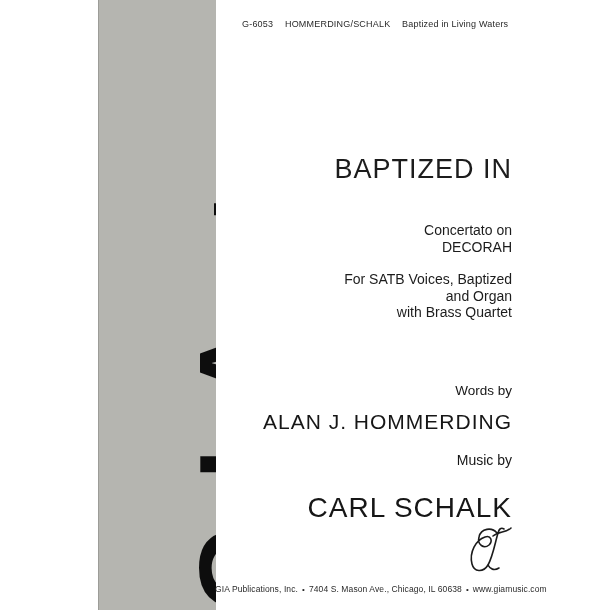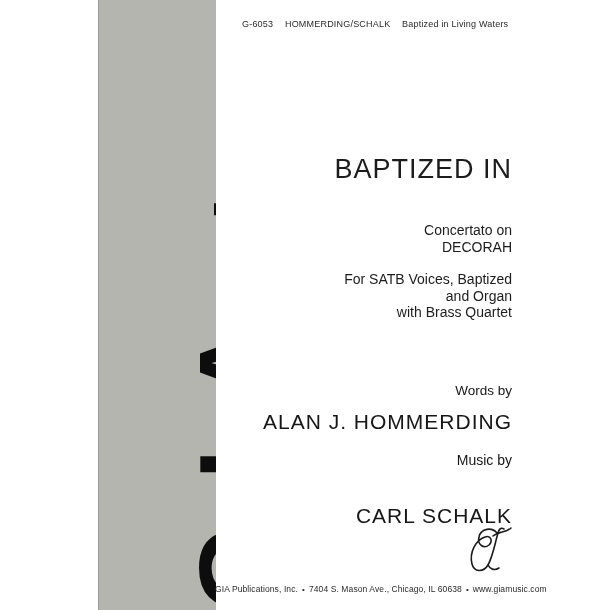--- a/index.html
+++ b/index.html
@@ -29,21 +29,21 @@
     position:absolute;left:12px;top:19px;font-size:9px;color:#2a2a2a;
     letter-spacing:0.2px;white-space:nowrap;margin-left:15px;
   }
   .catalog-line span{margin-right:9px;}
   .title{font-size:27px;letter-spacing:1px;line-height:33px;top:153px;color:#1c1c1c;}
   .subtitle{font-size:14px;line-height:17px;top:214px;color:#1c1c1c;margin-top:8px;}
   .scoring{font-size:14px;line-height:16.5px;top:271px;color:#1c1c1c;}
   .words-by{font-size:13.5px;top:383px;}
   .lyricist{font-size:21px;letter-spacing:1px;top:410px;}
   .music-by{font-size:14px;top:452px;}
-  .composer{font-size:21px;letter-spacing:1px;top:504px;}
+  .composer{font-size:28px;letter-spacing:1px;top:492px;}
   .logo-wrap{top:524px;}
   .logo-wrap svg{display:inline-block;}
   .publisher-line{
     top:584px;font-size:8.5px;color:#2a2a2a;letter-spacing:0.1px;white-space:nowrap;
   }
   .publisher-line .bullet{margin:0 4px;font-size:8px;}
 </style>
 </head>
 <body>
 

